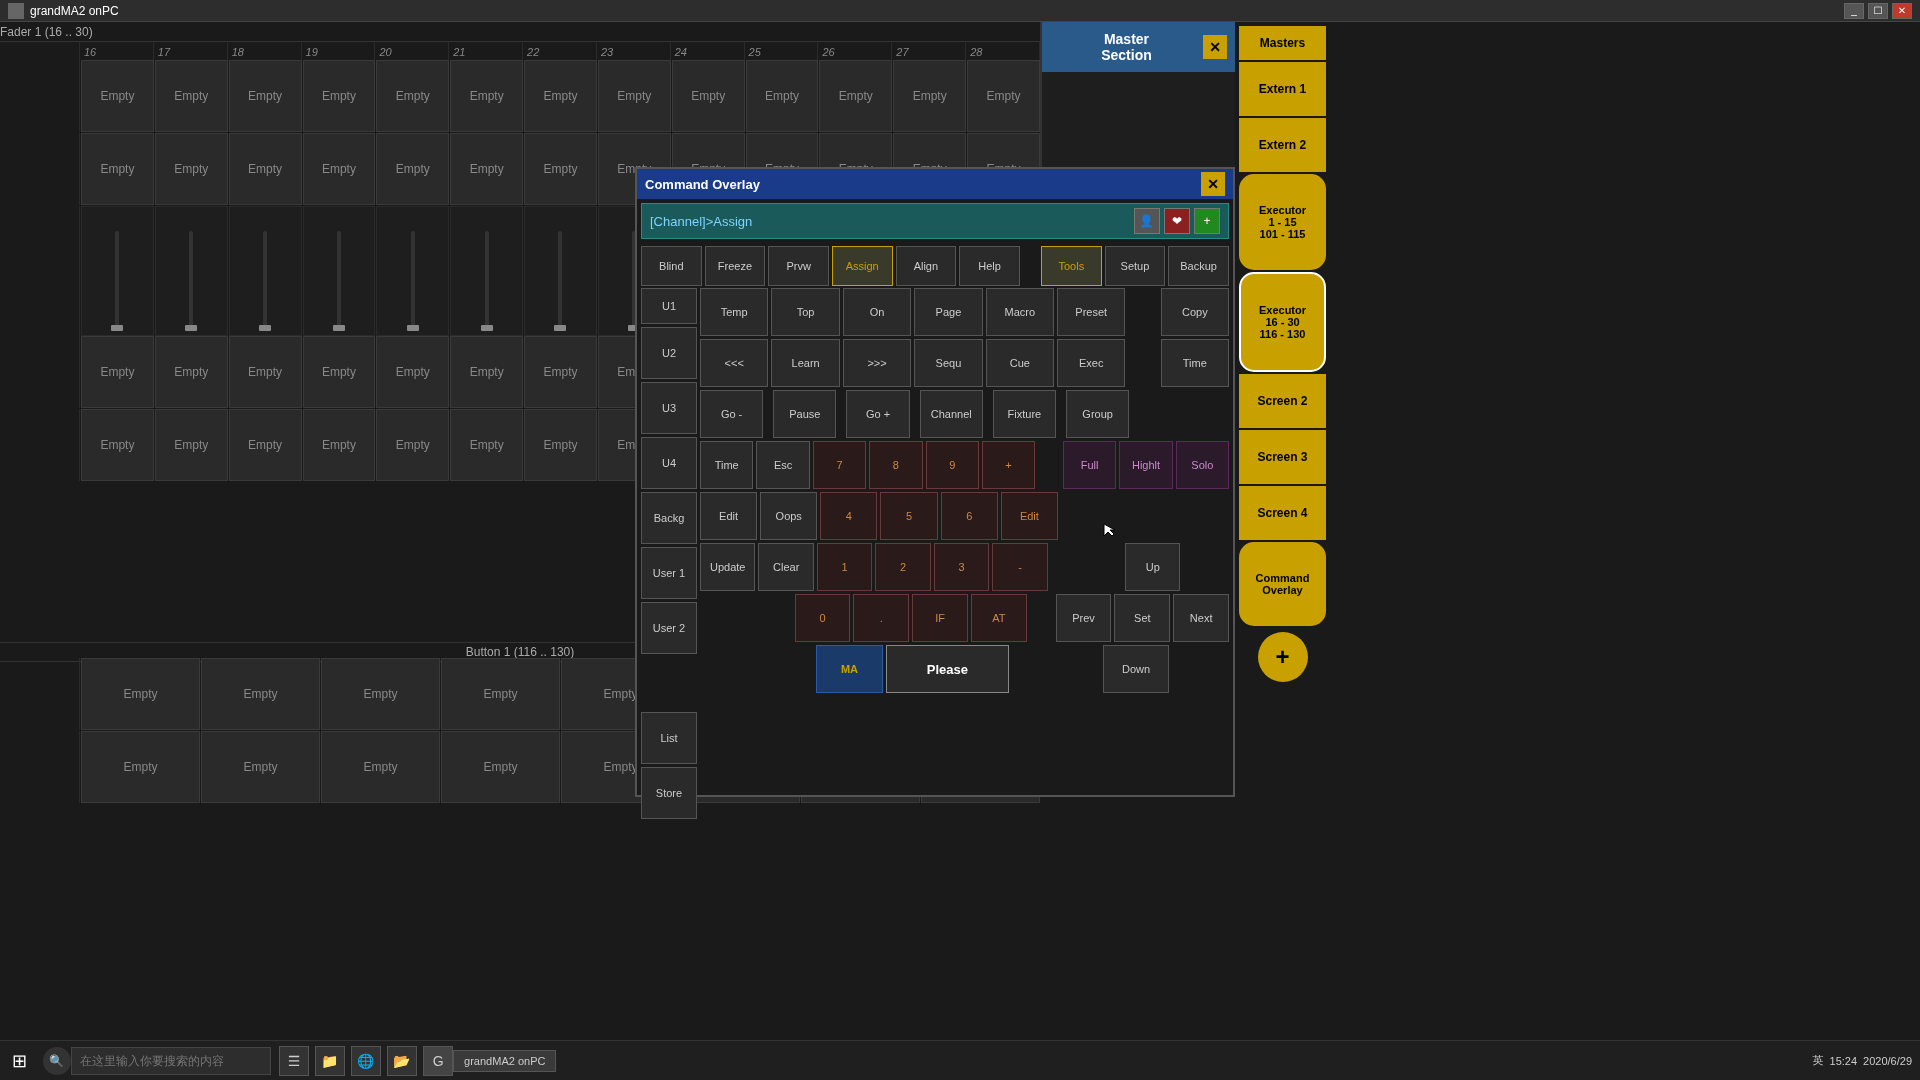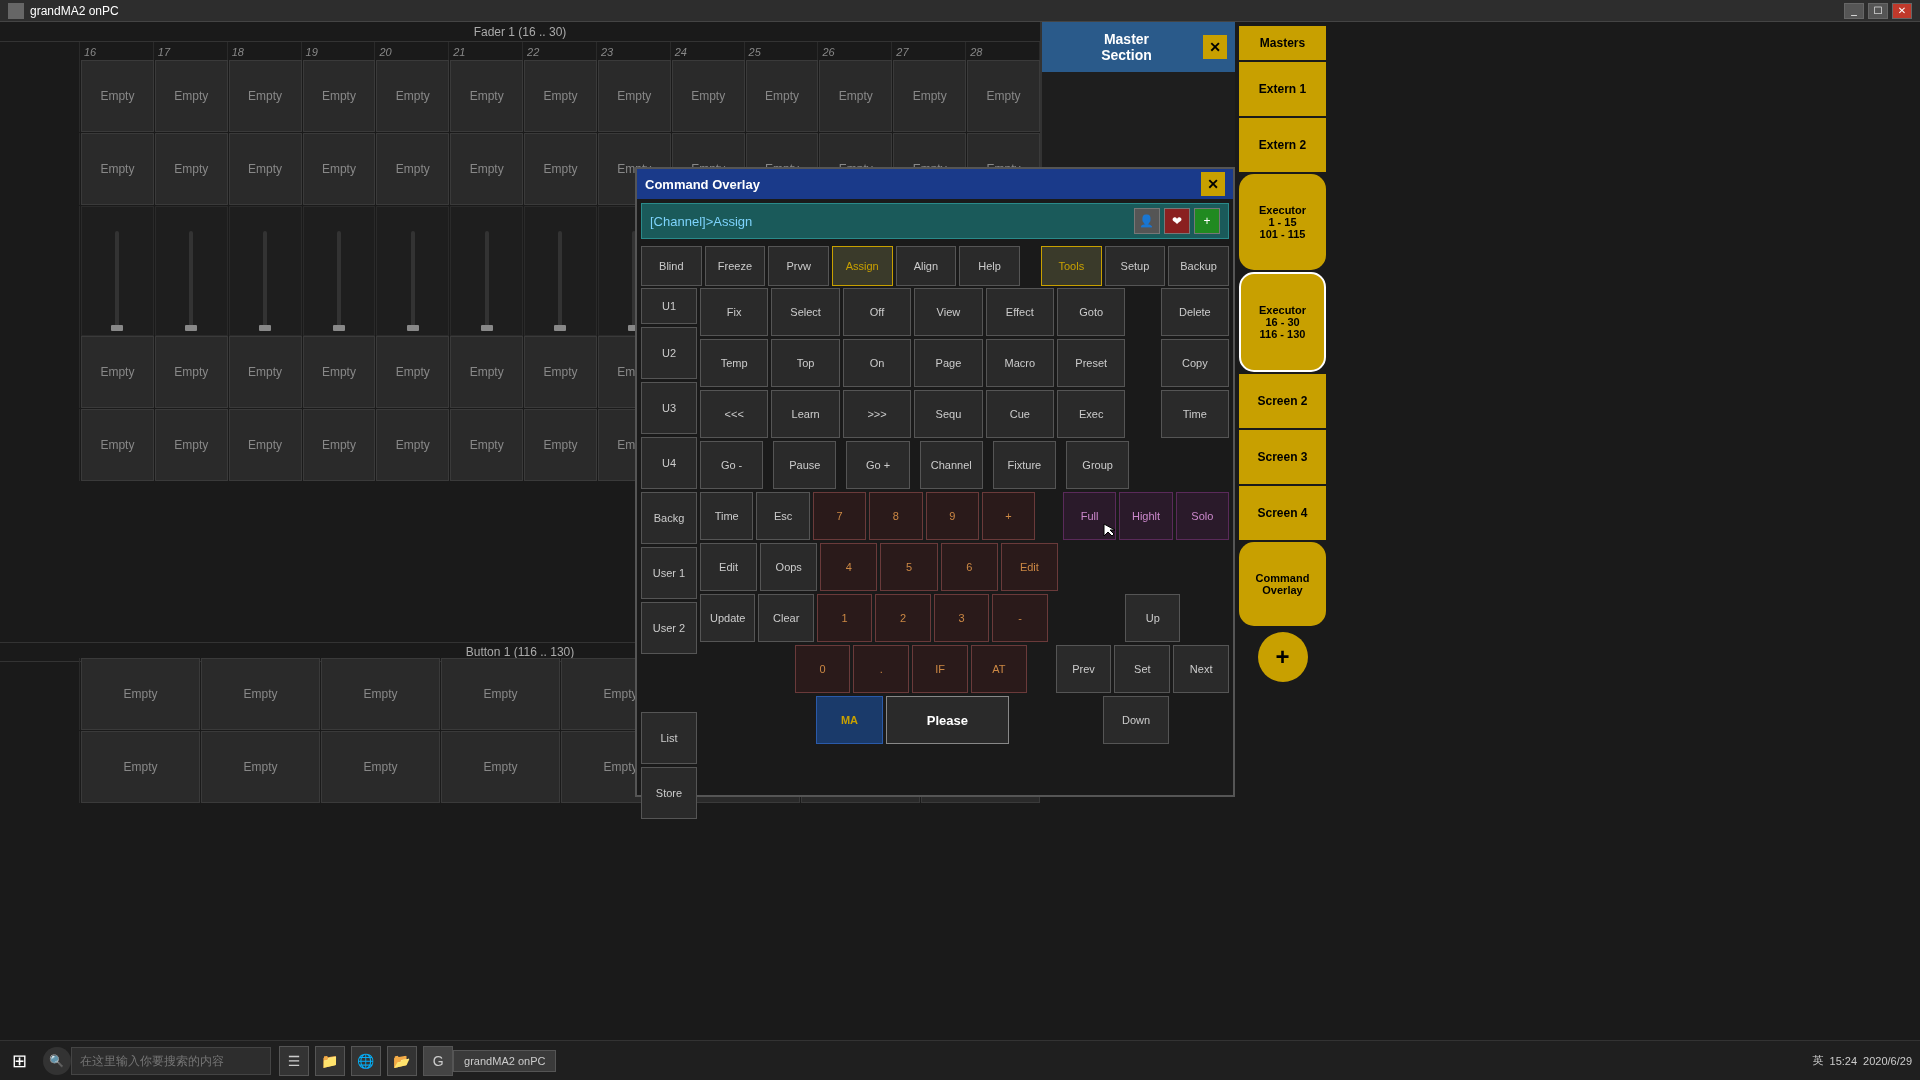--- a/index.html
+++ b/index.html
@@ -69,21 +69,20 @@
     
     .fader-top-bar {
       position: absolute;
       top: 0;
       left: 0;
       width: 1040px;
       height: 20px;
       background: #1a1a1a;
       display: flex;
       align-items: center;
-      justify-content: center;
       color: #aaa;
       font-size: 12px;
       border-bottom: 1px solid #333;
     }
     .number-cell {
       flex: 1;
       text-align: left;
       padding-left: 4px;
       color: #888;
       font-size: 11px;
@@ -730,30 +729,20 @@
         <div class="cmd-btn" style="height:52px;">Backg</div>
         <div class="cmd-btn" style="height:52px;">User 1</div>
         <div class="cmd-btn" style="height:52px;">User 2</div>
         <div style="height:52px;"></div>
         <div class="cmd-btn" style="height:52px;">List</div>
         <div class="cmd-btn" style="height:52px;">Store</div>
       </div>
 
       <div style="flex:1;display:flex;flex-direction:column;gap:3px;">
 
-        <div style="display:flex;gap:3px;">
-          <div class="cmd-key">Fix</div>
-          <div class="cmd-key">Select</div>
-          <div class="cmd-key">Off</div>
-          <div class="cmd-key">View</div>
-          <div class="cmd-key">Effect</div>
-          <div class="cmd-key">Goto</div>
-          <div style="flex:0.5;"></div>
-          <div class="cmd-key">Delete</div>
-        </div>
 
         <div style="display:flex;gap:3px;">
           <div class="cmd-key">Temp</div>
           <div class="cmd-key">Top</div>
           <div class="cmd-key">On</div>
           <div class="cmd-key">Page</div>
           <div class="cmd-key">Macro</div>
           <div class="cmd-key">Preset</div>
           <div style="flex:0.5;"></div>
           <div class="cmd-key">Copy</div>

